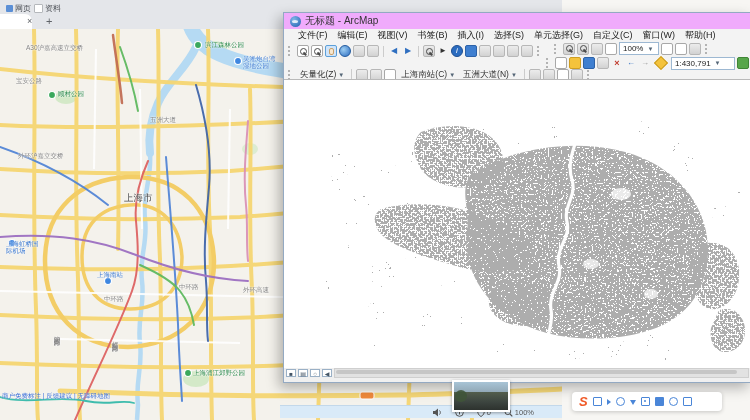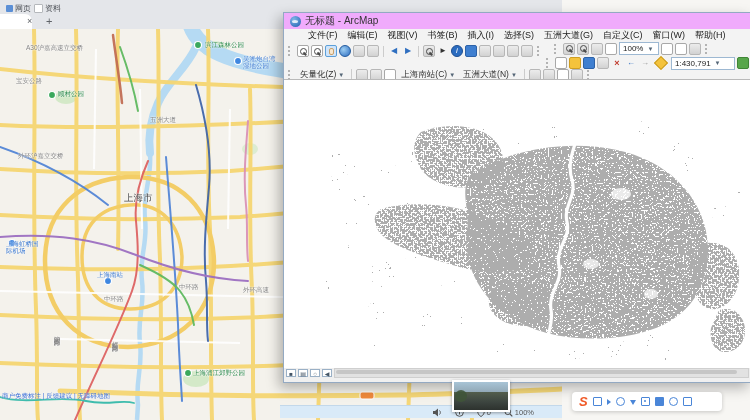--- a/index.html
+++ b/index.html
@@ -19,21 +19,21 @@
   .mlbl.station{color:#3a78d0;}
   .mlbl.city{font-size:9.5px;font-weight:normal;color:#4a4a4a;}
   .mlbl.vert{writing-mode:vertical-rl;letter-spacing:1px;}
   #maplinks{position:absolute;left:2px;top:392px;font-size:6.5px;color:#3a6fd8;text-shadow:0 0 2px #fff;white-space:nowrap;}
   
   #arcmap{position:absolute;left:283px;top:12px;width:467px;height:369px;background:#f0f0f0;border:1px solid #93a9c2;box-shadow:-4px 5px 12px rgba(0,0,0,.28);}
   #am-title{position:absolute;left:0;top:0;right:0;height:16px;background:#f0abfc;display:flex;align-items:center;gap:4px;padding-left:6px;border-bottom:1px solid #e3e3e3;}
   #am-ico{width:11px;height:11px;border-radius:50%;background:radial-gradient(circle at 35% 30%,#7fb5e8,#1f5fae);position:relative;flex:none;}
   #am-ico::after{content:"";position:absolute;left:2px;top:4px;width:6px;height:3px;border-radius:50%;background:rgba(255,255,255,.8);}
   #am-title span{font-size:10px;color:#333;}
-  #am-menu{position:absolute;left:0;top:16px;right:0;height:13px;background:#f3f3f3;display:flex;align-items:center;gap:10px;padding-left:24px;border-bottom:1px solid #e2e2e2;}
+  #am-menu{position:absolute;left:0;top:16px;right:0;height:13px;background:#f3f3f3;display:flex;align-items:center;gap:10px;padding-left:14px;border-bottom:1px solid #e2e2e2;}
   #am-menu span{font-size:9px;color:#222;}
   #am-tbwrap{position:absolute;left:0;top:29px;right:0;height:37px;background:#f3f3f3;border-bottom:1px solid #cfcfcf;overflow:hidden;}
   .tbrow{position:absolute;display:flex;align-items:center;gap:2px;}
   .ico{display:inline-block;width:12px;height:12px;border-radius:2px;position:relative;flex:none;box-sizing:border-box;}
   .c-gray{background:linear-gradient(#ececec,#d2d2d2);border:1px solid #b7b7b7;}
   .c-blue{background:#3f7fd0;border:1px solid #2d62a8;}
   .c-yellow{background:#f4c33c;border:1px solid #cf9e22;}
   .c-green{background:#57a64a;border:1px solid #3f8636;}
   .c-white{background:#fff;border:1px solid #a8a8a8;}
   .mag::before{content:"";position:absolute;left:1.5px;top:1.5px;width:5px;height:5px;border:1.5px solid #4a4a4a;border-radius:50%;}
@@ -192,21 +192,21 @@
       <span id="am-ico"></span>
       <span>无标题 - ArcMap</span>
     </div>
     <div id="am-menu">
       <span>文件(F)</span>
       <span>编辑(E)</span>
       <span>视图(V)</span>
       <span>书签(B)</span>
       <span>插入(I)</span>
       <span>选择(S)</span>
-      <span>五洲大道(G)</span>
+      <span>单元选择(G)</span>
       <span>自定义(C)</span>
       <span>窗口(W)</span>
       <span>帮助(H)</span>
     </div>
 
     <div id="am-tbwrap">
 
       <div class="tbrow" style="left:2px;top:3px;">
         <span class="grip"></span>
         <span class="ico c-white mag"></span>

